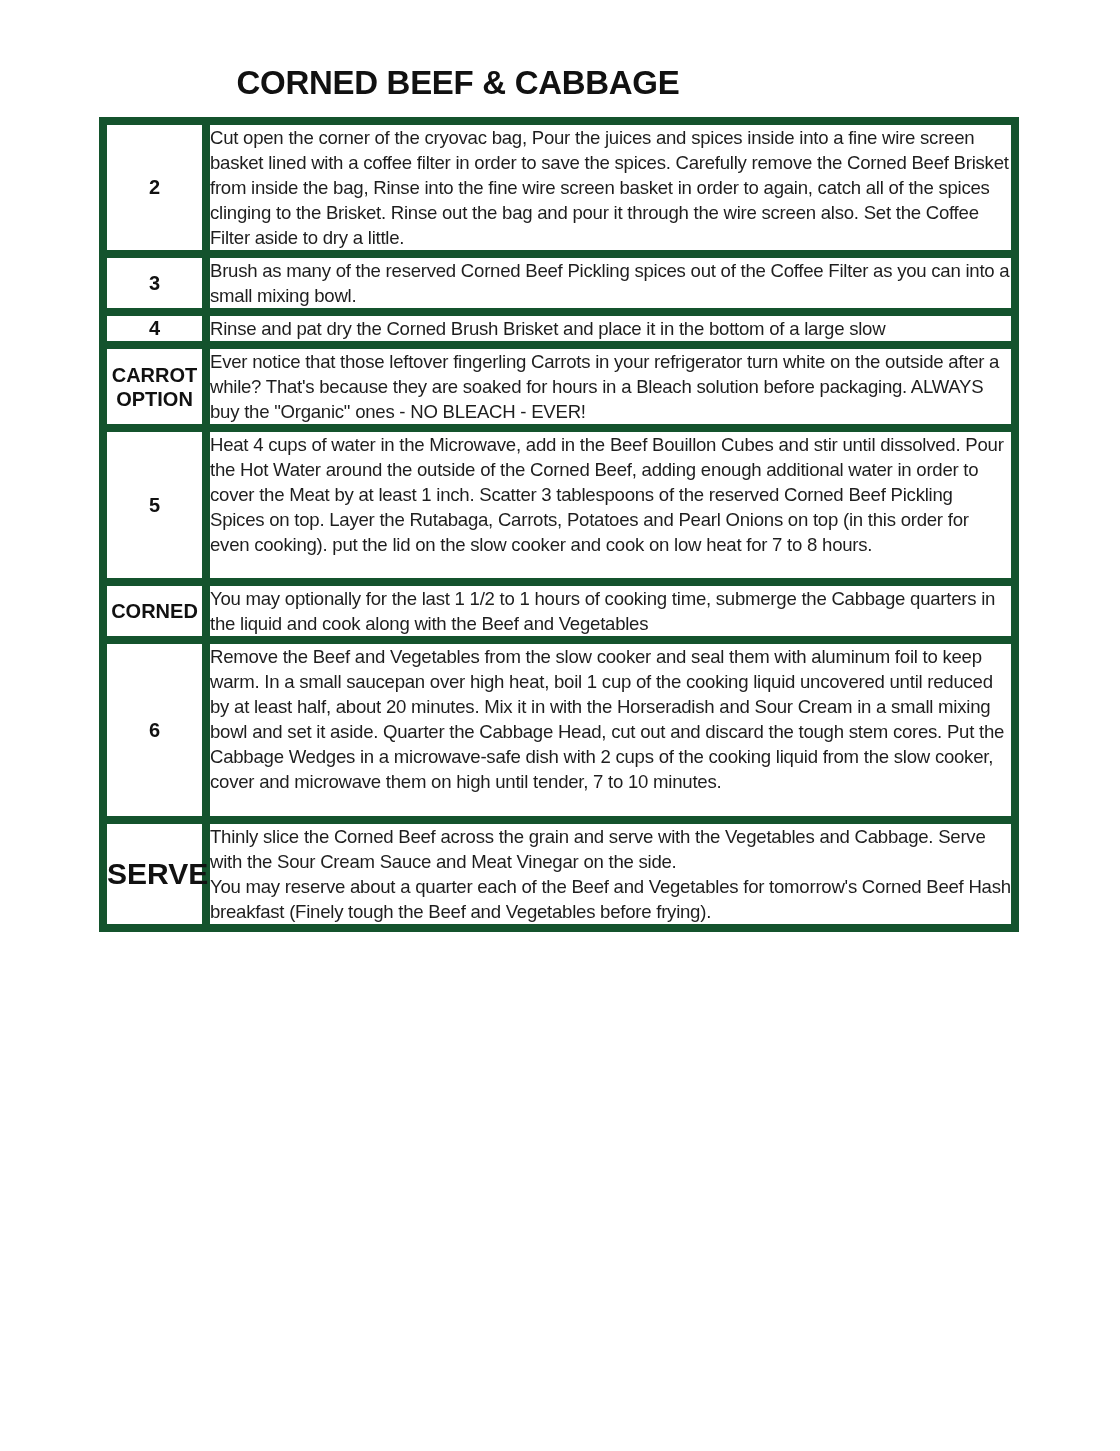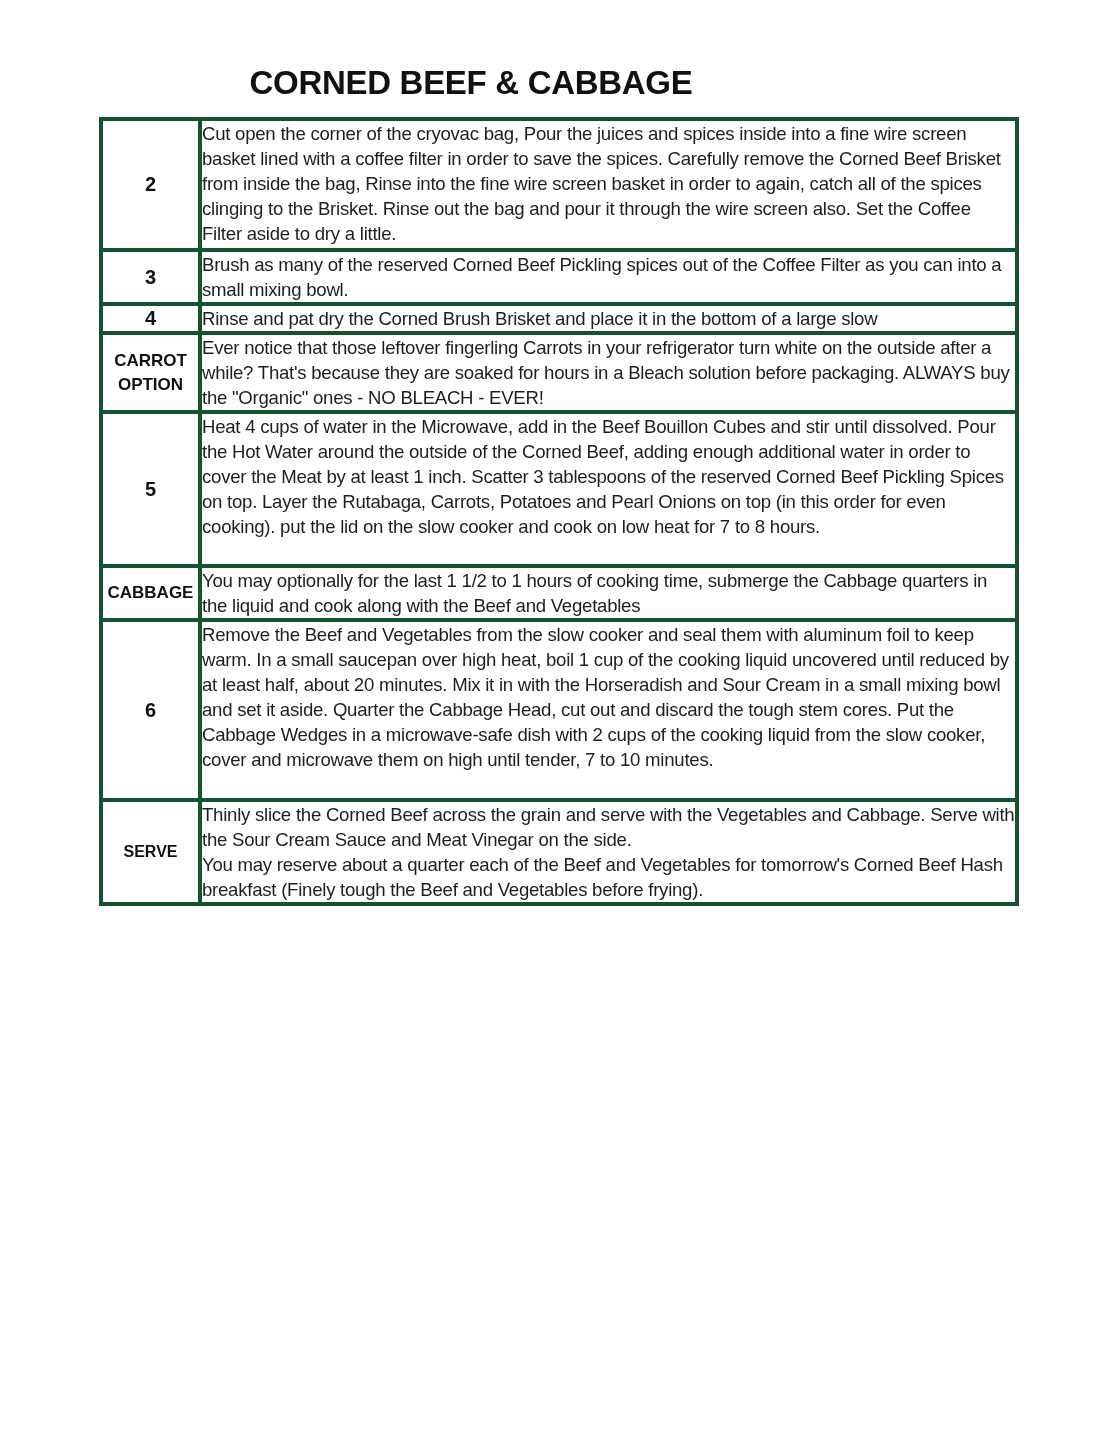--- a/index.html
+++ b/index.html
@@ -1,37 +1,37 @@
 <!DOCTYPE html>
 <html><head>
 <meta charset="utf-8">
 <style>
   html, body { margin: 0; padding: 0; background: #ffffff; }
   body {
     width: 1120px; height: 1451px; position: relative; overflow: hidden;
     font-family: "Liberation Sans", sans-serif; color: #1a1a1a;
   }
   .title {
-    position: absolute; left: 13px; top: 64px; width: 916px; text-align: center;
+    position: absolute; left: 0; top: 64px; width: 916px; text-align: center;
     font-family: "Liberation Sans", sans-serif; font-weight: bold; font-size: 33px;
     letter-spacing: -0.3px; color: #111;
   }
   table.recipe {
     position: absolute; left: 99px; top: 117px; width: 920px;
     border-collapse: collapse; table-layout: fixed;
   }
   table.recipe td {
-    border: 4px solid #14532d; padding: 0;
+    border: 8px solid #14532d; padding: 0;
   }
   td.step {
     width: 95px; text-align: center; vertical-align: middle;
     font-weight: bold; font-size: 20px; color: #111;
   }
-  td.step.small { font-size: 17px; line-height: 24px; margin-top: 22px; }
-  td.step.word { font-size: 16px; }
+  td.step.small { font-size: 20px; line-height: 24px; margin-top: 22px; }
+  td.step.word { font-size: 30px; }
   td.text {
     vertical-align: top; font-size: 18.6px; line-height: 25px;
     padding: 0 2px 1px 3px; color: #1e1e1e; letter-spacing: -0.25px;
   }
   .para { display: block; }
 </style>
 </head>
 <body>
 
 <div class="title">CORNED BEEF &amp; CABBAGE</div>
@@ -55,21 +55,21 @@
       <span class="para">CARROT</span>
       <span class="para">OPTION</span>
     </td>
     <td class="text">Ever notice that those leftover fingerling Carrots in your refrigerator turn white on the outside after a while? That's because they are soaked for hours in a Bleach solution before packaging. ALWAYS buy the "Organic" ones - NO BLEACH - EVER!</td>
   </tr>
   <tr style="height:154px;">
     <td class="step">5</td>
     <td class="text">Heat 4 cups of water in the Microwave, add in the Beef Bouillon Cubes and stir until dissolved. Pour the Hot Water around the outside of the Corned Beef, adding enough additional water in order to cover the Meat by at least 1 inch. Scatter 3 tablespoons of the reserved Corned Beef Pickling Spices on top. Layer the Rutabaga, Carrots, Potatoes and Pearl Onions on top (in this order for even cooking). put the lid on the slow cooker and cook on low heat for 7 to 8 hours.</td>
   </tr>
   <tr style="height:54px;">
-    <td class="step small">CABBAGE</td>
+    <td class="step small">CORNED</td>
     <td class="text">You may optionally for the last 1 1/2 to 1 hours of cooking time, submerge the Cabbage quarters in the liquid and cook along with the Beef and Vegetables</td>
   </tr>
   <tr style="height:180px;">
     <td class="step">6</td>
     <td class="text">Remove the Beef and Vegetables from the slow cooker and seal them with aluminum foil to keep warm. In a small saucepan over high heat, boil 1 cup of the cooking liquid uncovered until reduced by at least half, about 20 minutes. Mix it in with the Horseradish and Sour Cream in a small mixing bowl and set it aside. Quarter the Cabbage Head, cut out and discard the tough stem cores. Put the Cabbage Wedges in a microwave-safe dish with 2 cups of the cooking liquid from the slow cooker, cover and microwave them on high until tender, 7 to 10 minutes.</td>
   </tr>
   <tr style="height:103px;">
     <td class="step word">SERVE</td>
     <td class="text">
       <span class="para">Thinly slice the Corned Beef across the grain and serve with the Vegetables and Cabbage. Serve with the Sour Cream Sauce and Meat Vinegar on the side.</span>

